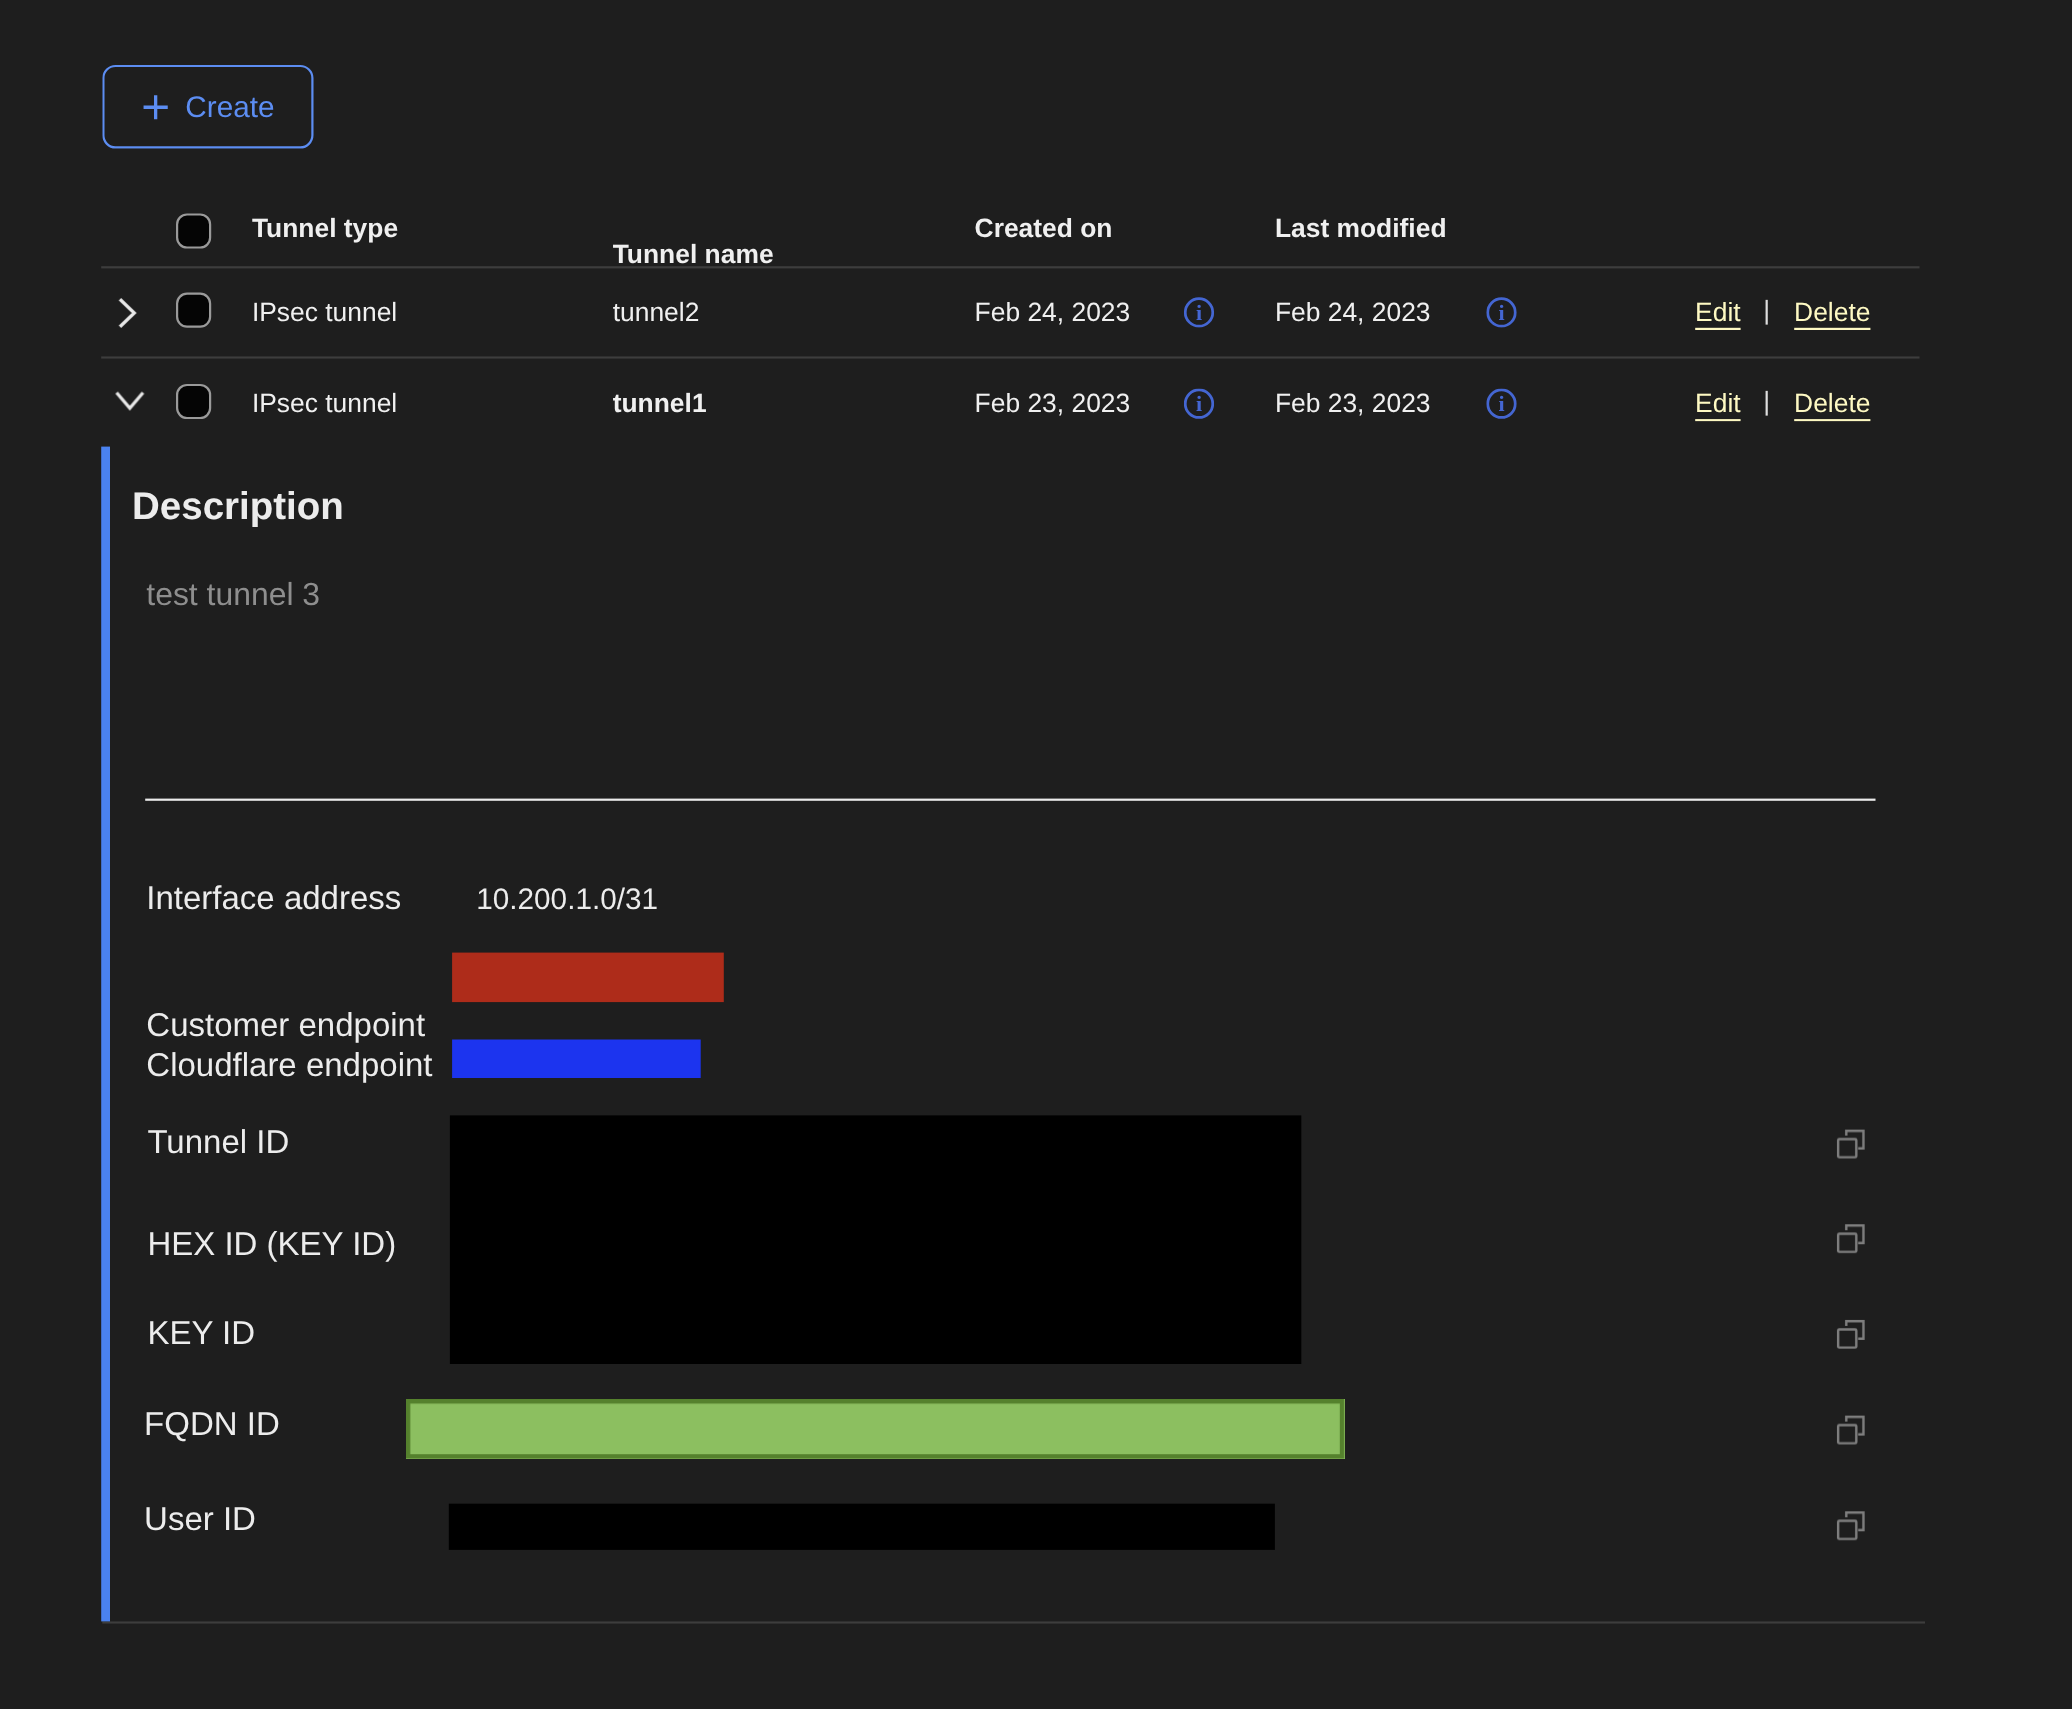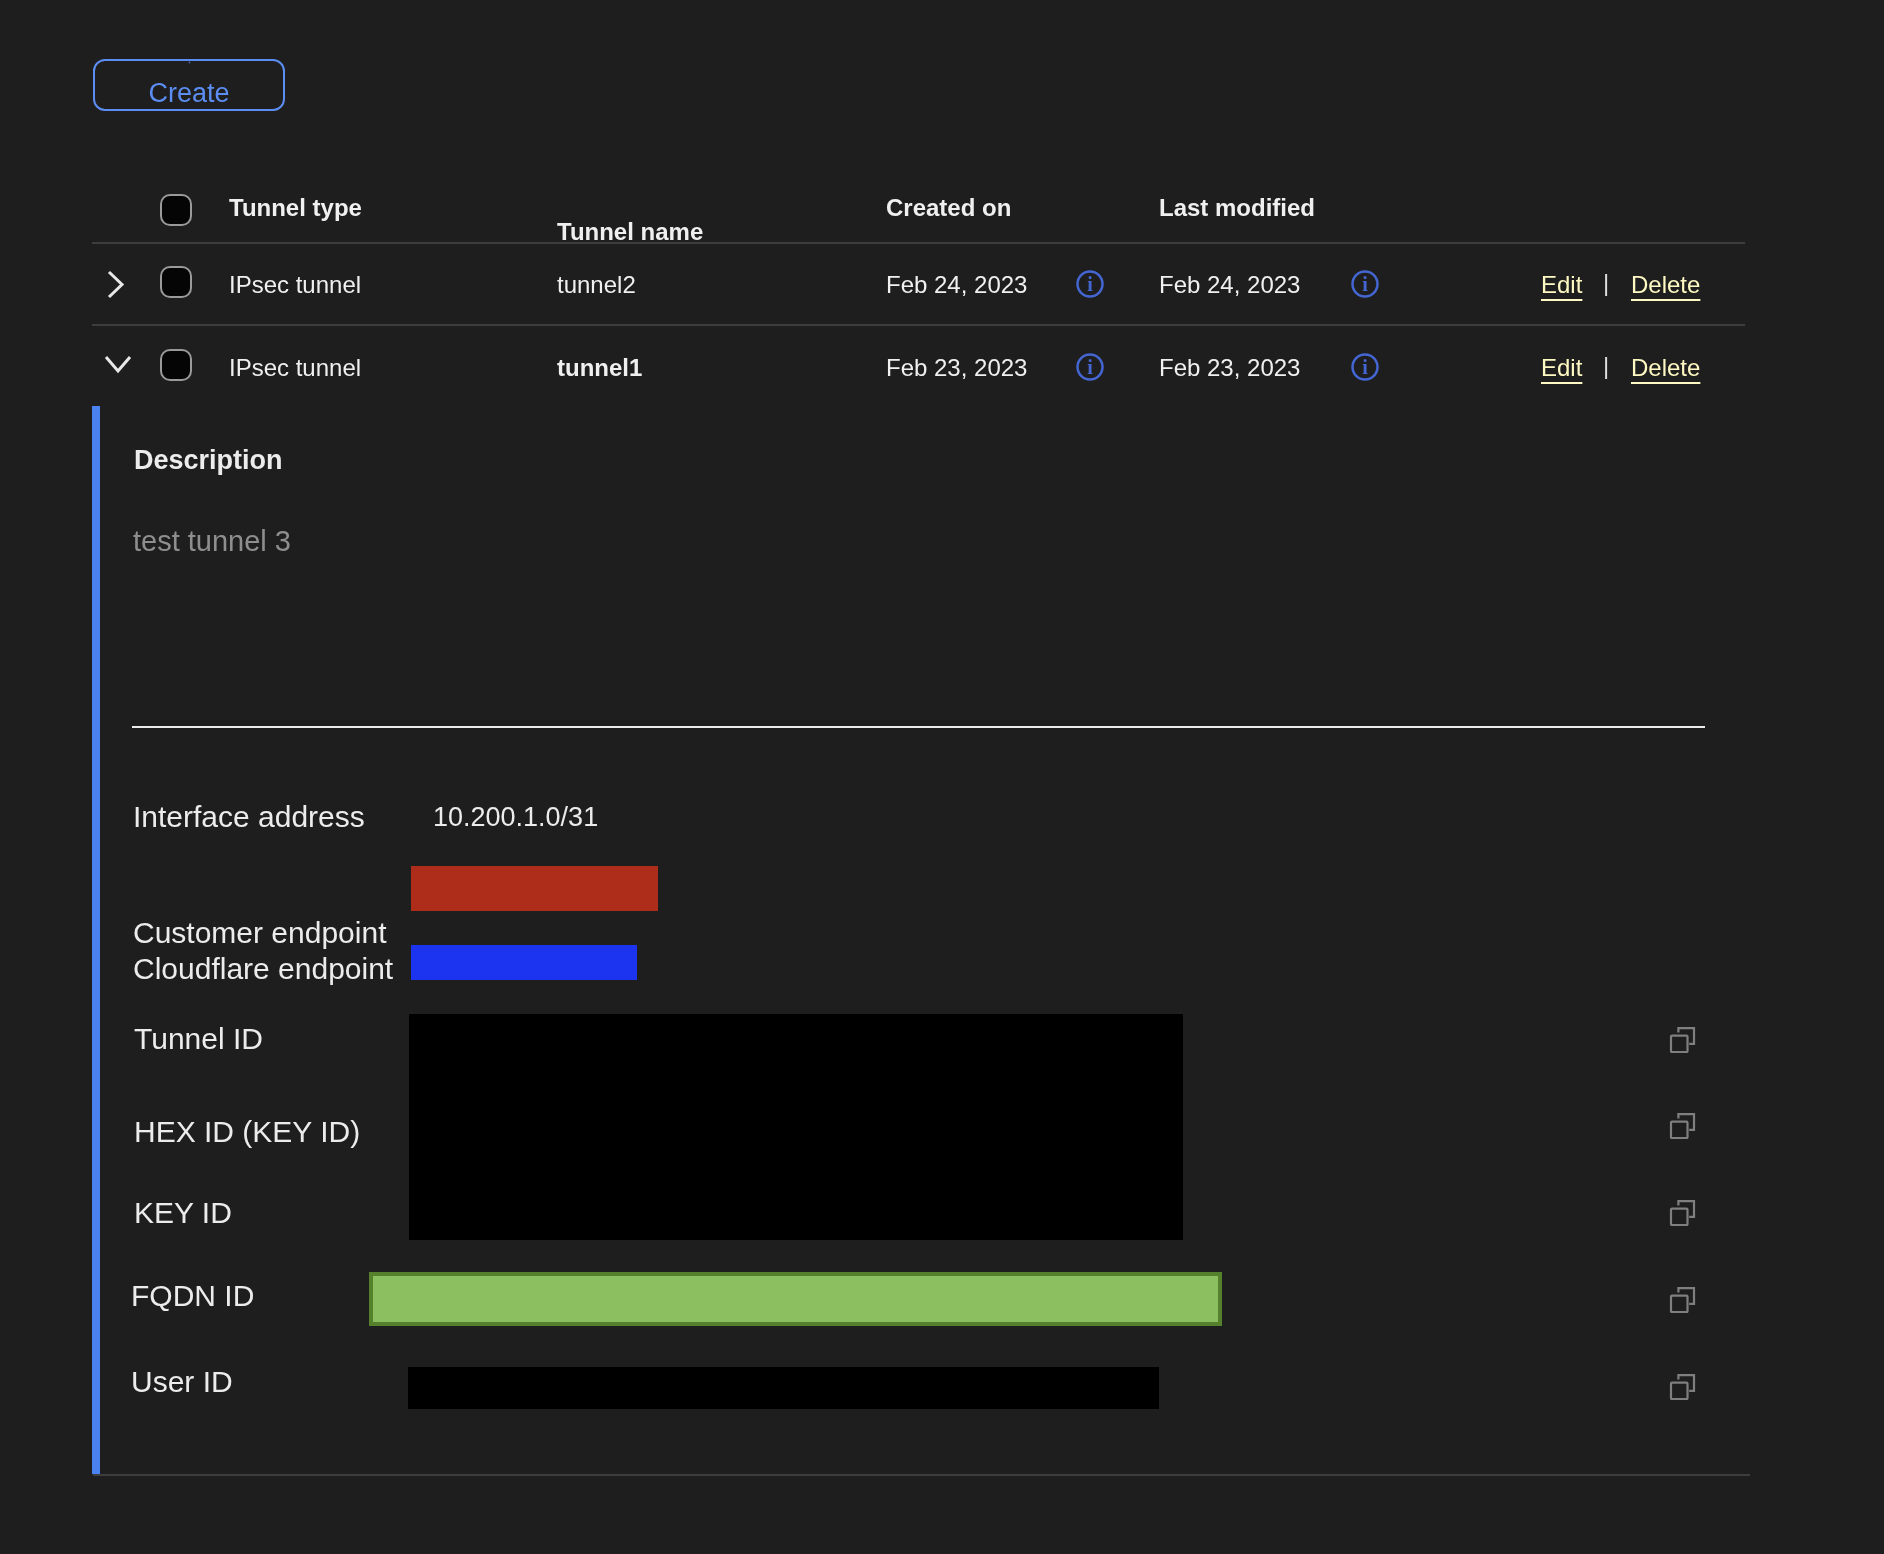--- a/index.html
+++ b/index.html
@@ -9,21 +9,21 @@
   .lbl { position:absolute; transform:translateZ(0); white-space:nowrap; color:#ececec; font-size:30px; line-height:30px; }
   .bold { font-weight:700; }
   .link { color:#fef9c3; text-decoration:underline; text-underline-offset:6px; text-decoration-thickness:2px; }
   .divider { position:absolute; height:2px; background:#3d3d3d; }
   .cb { position:absolute; left:160px; width:32px; height:32px; border:2.5px solid #9a9a9a; border-radius:10px; background:#050505; }
 </style>
 </head>
 <body>
 <div class="abs" style="left:0;top:0;width:1884px;height:1554px;">
 
-  <div class="abs" style="left:93px;top:59px;width:192px;height:52px;border:2px solid #5c8df2;border-radius:12px;display:flex;align-items:center;justify-content:center;gap:14px;flex-direction:column;">
+  <div class="abs" style="left:93px;top:59px;width:192px;height:76px;border:2px solid #5c8df2;border-radius:12px;display:flex;align-items:center;justify-content:center;gap:14px;">
     <svg style="margin-left:1px;" width="25" height="25" viewBox="0 0 25 25">
         <path d="M12.5 1.5 V23.5 M1.5 12.5 H23.5" stroke="#5c8df2" stroke-width="3" fill="none"></path>
       </svg>
     <span style="color:#5c8df2;font-size:27px;">Create</span>
   </div>
 
   <div class="cb" style="top:194px;"></div>
   <div class="txt bold" style="left:229px;top:194px;">Tunnel type</div>
   <div class="txt bold" style="left:557px;top:194px;margin-top:24px;">Tunnel name</div>
   <div class="txt bold" style="left:886px;top:194px;">Created on</div>
@@ -65,21 +65,21 @@
   <div class="txt" style="left:1159px;top:353.5px;">Feb 23, 2023</div>
   <svg class="abs" style="left:1351px;top:353px;" width="28" height="28" viewBox="0 0 28 28">
       <circle cx="14" cy="14" r="12.5" stroke="#4466d2" stroke-width="2.5" fill="none"></circle>
       <text x="14" y="21" font-family="Liberation Serif" font-size="20" font-weight="700" fill="#4466d2" text-anchor="middle">i</text>
     </svg>
   <div class="txt link" style="left:1541px;top:353.5px;">Edit</div>
   <div class="txt" style="left:1603px;top:352px;color:#dedede;">|</div>
   <div class="txt link" style="left:1631px;top:353.5px;">Delete</div>
 
   <div class="abs" style="left:92px;top:406px;width:8px;height:1068px;background:#4a82f0;"></div>
-  <div class="txt bold" style="left:134px;top:447px;font-size:27px;line-height:27px;color:#ececec;">Description</div>
+  <div class="txt bold" style="left:120px;top:447px;font-size:35px;line-height:27px;color:#ececec;">Description</div>
   <div class="abs" style="left:133px;top:527px;color:#8e8e8e;font-size:29px;line-height:29px;white-space:nowrap;">test tunnel 3</div>
   <div class="abs" style="left:132px;top:726px;width:1573px;height:2px;background:#ebebeb;"></div>
 
   <div class="lbl" style="left:133px;top:802px;">Interface address</div>
   <div class="lbl" style="left:433px;top:804px;font-size:27px;line-height:27px;">10.200.1.0/31</div>
 
   <div class="lbl" style="left:133px;top:918px;text-align:right;">Customer endpoint</div>
   <div class="abs" style="left:411px;top:866px;width:247px;height:45px;background:#ae2c1a;"></div>
 
   <div class="lbl" style="left:133px;top:954px;">Cloudflare endpoint</div>

